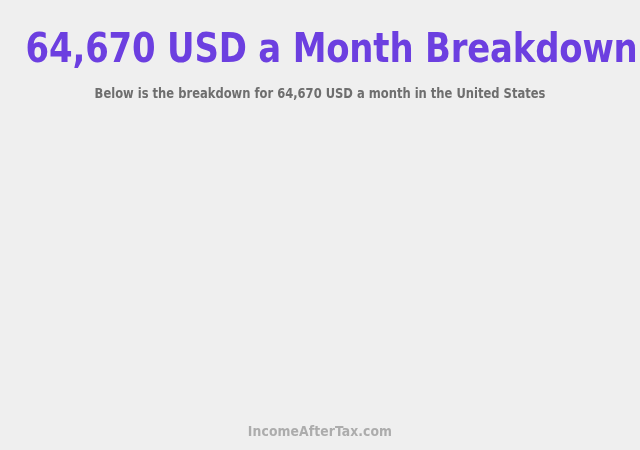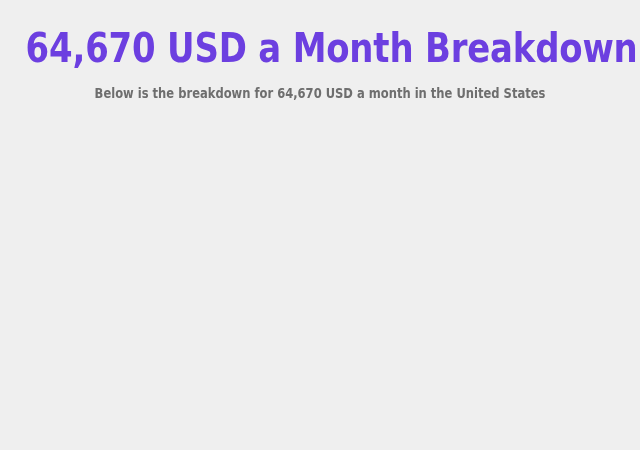--- a/index.html
+++ b/index.html
@@ -121,14 +121,17 @@
     <h1 class="page-title">64,670 USD a Month Breakdown</h1>
 
     <p class="page-subtitle">Below is the breakdown for 64,670 USD a month in the United States</p>
   </div>
 
   <div class="chart-region">
     <div class="chart-canvas"></div>
 
   </div>
 
+  <div class="site-footer">
+    <div class="footer-credit">IncomeAfterTax.com</div>
+  </div>
 
 </div>
 
 </body></html>

